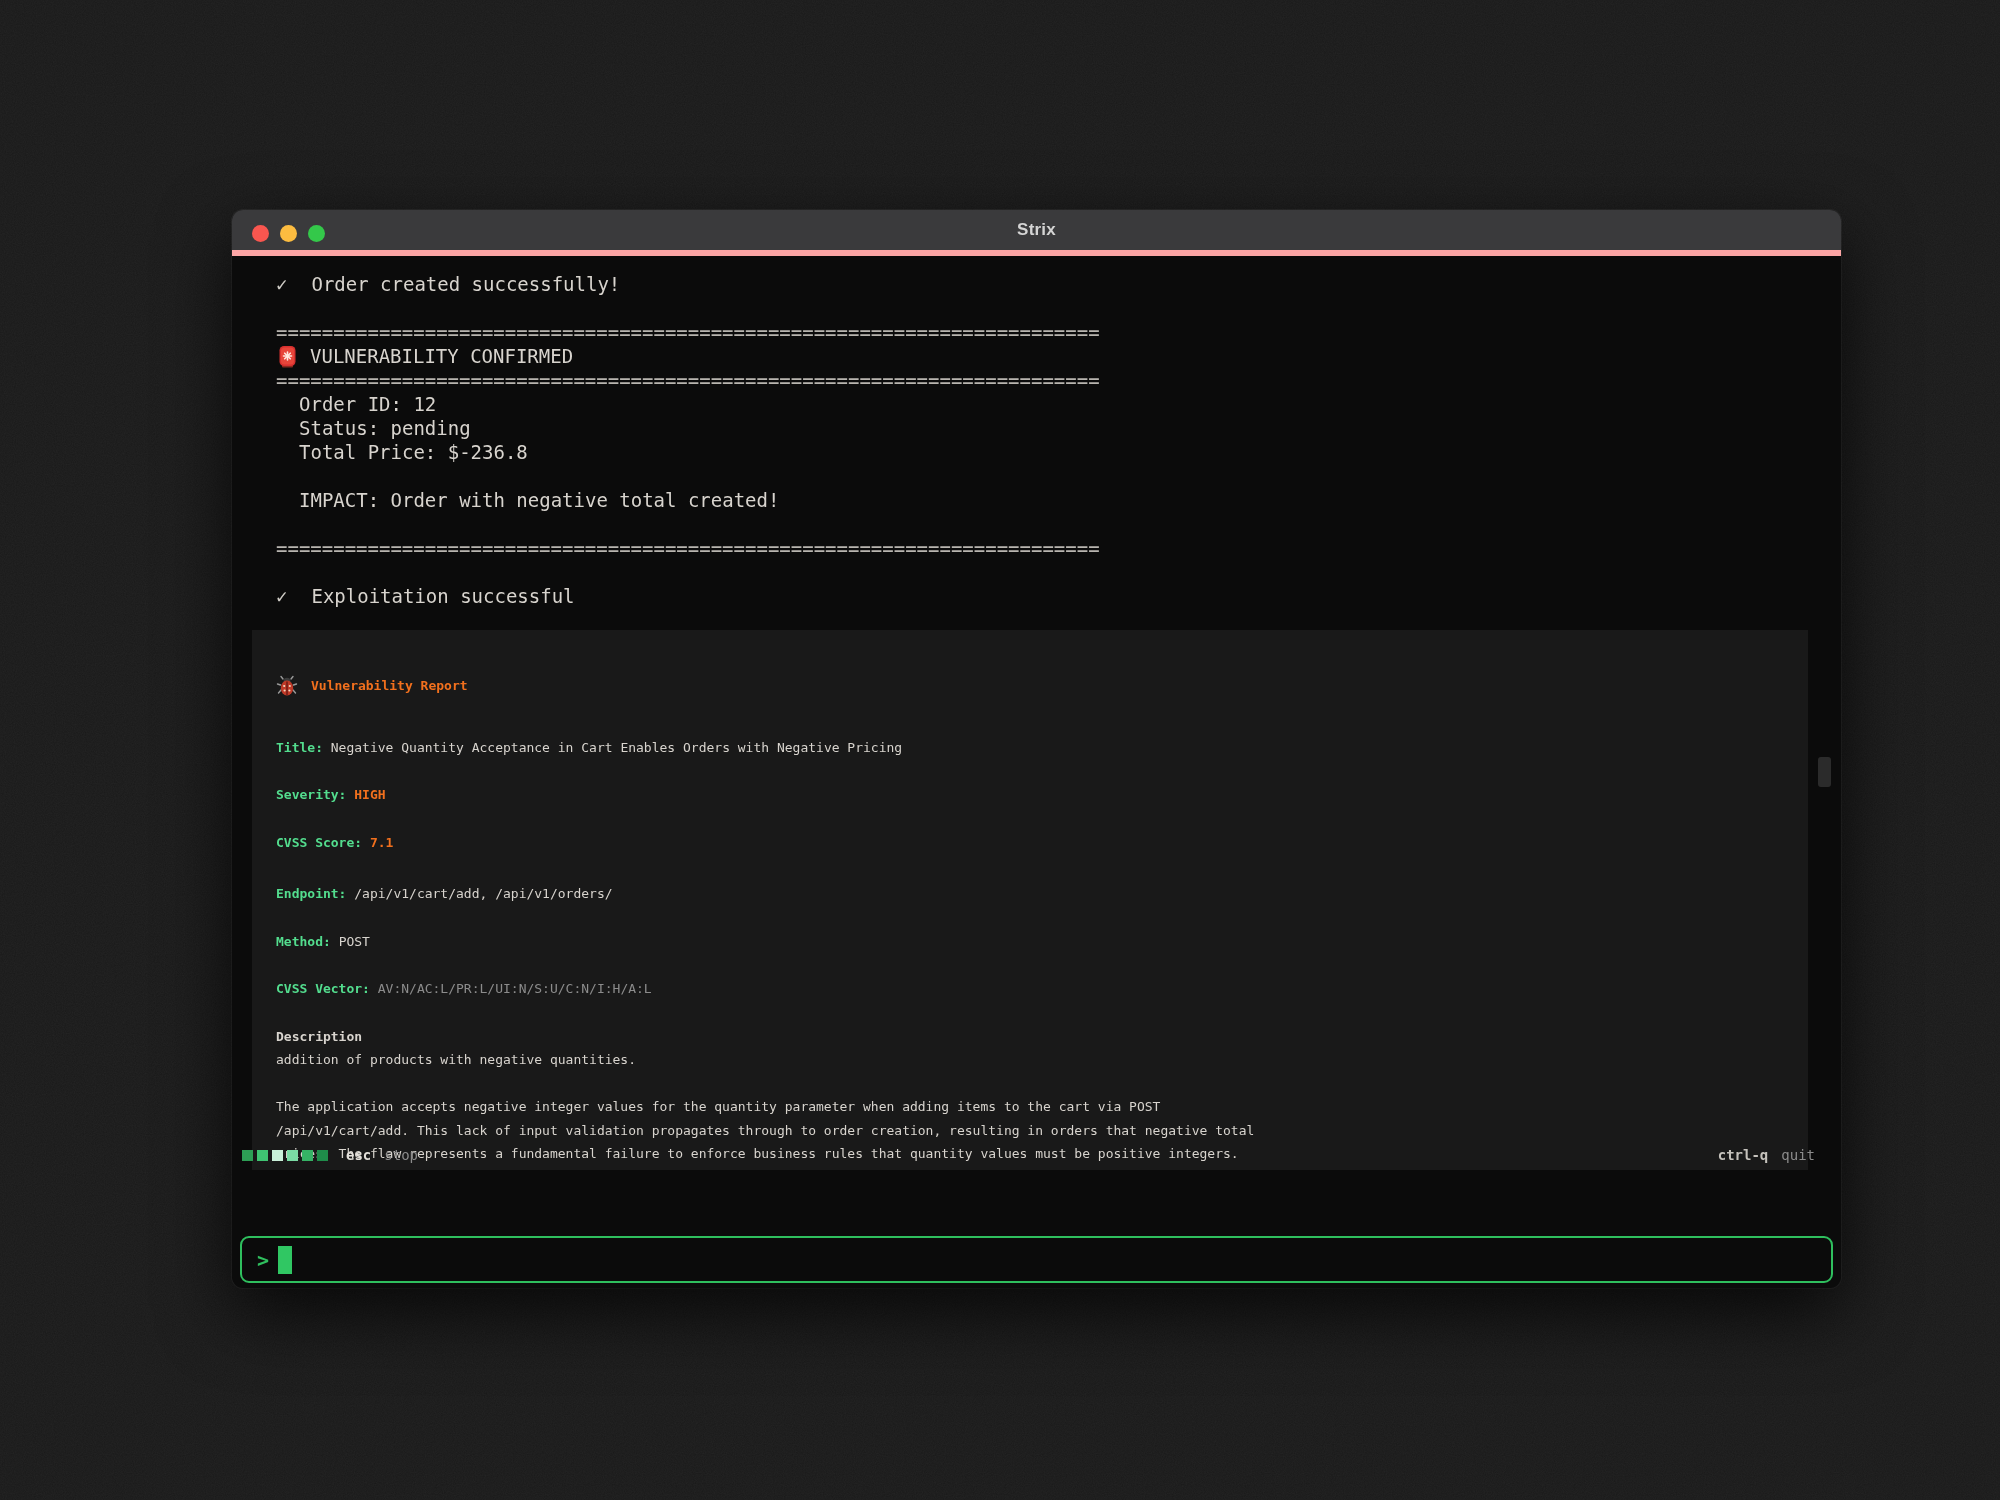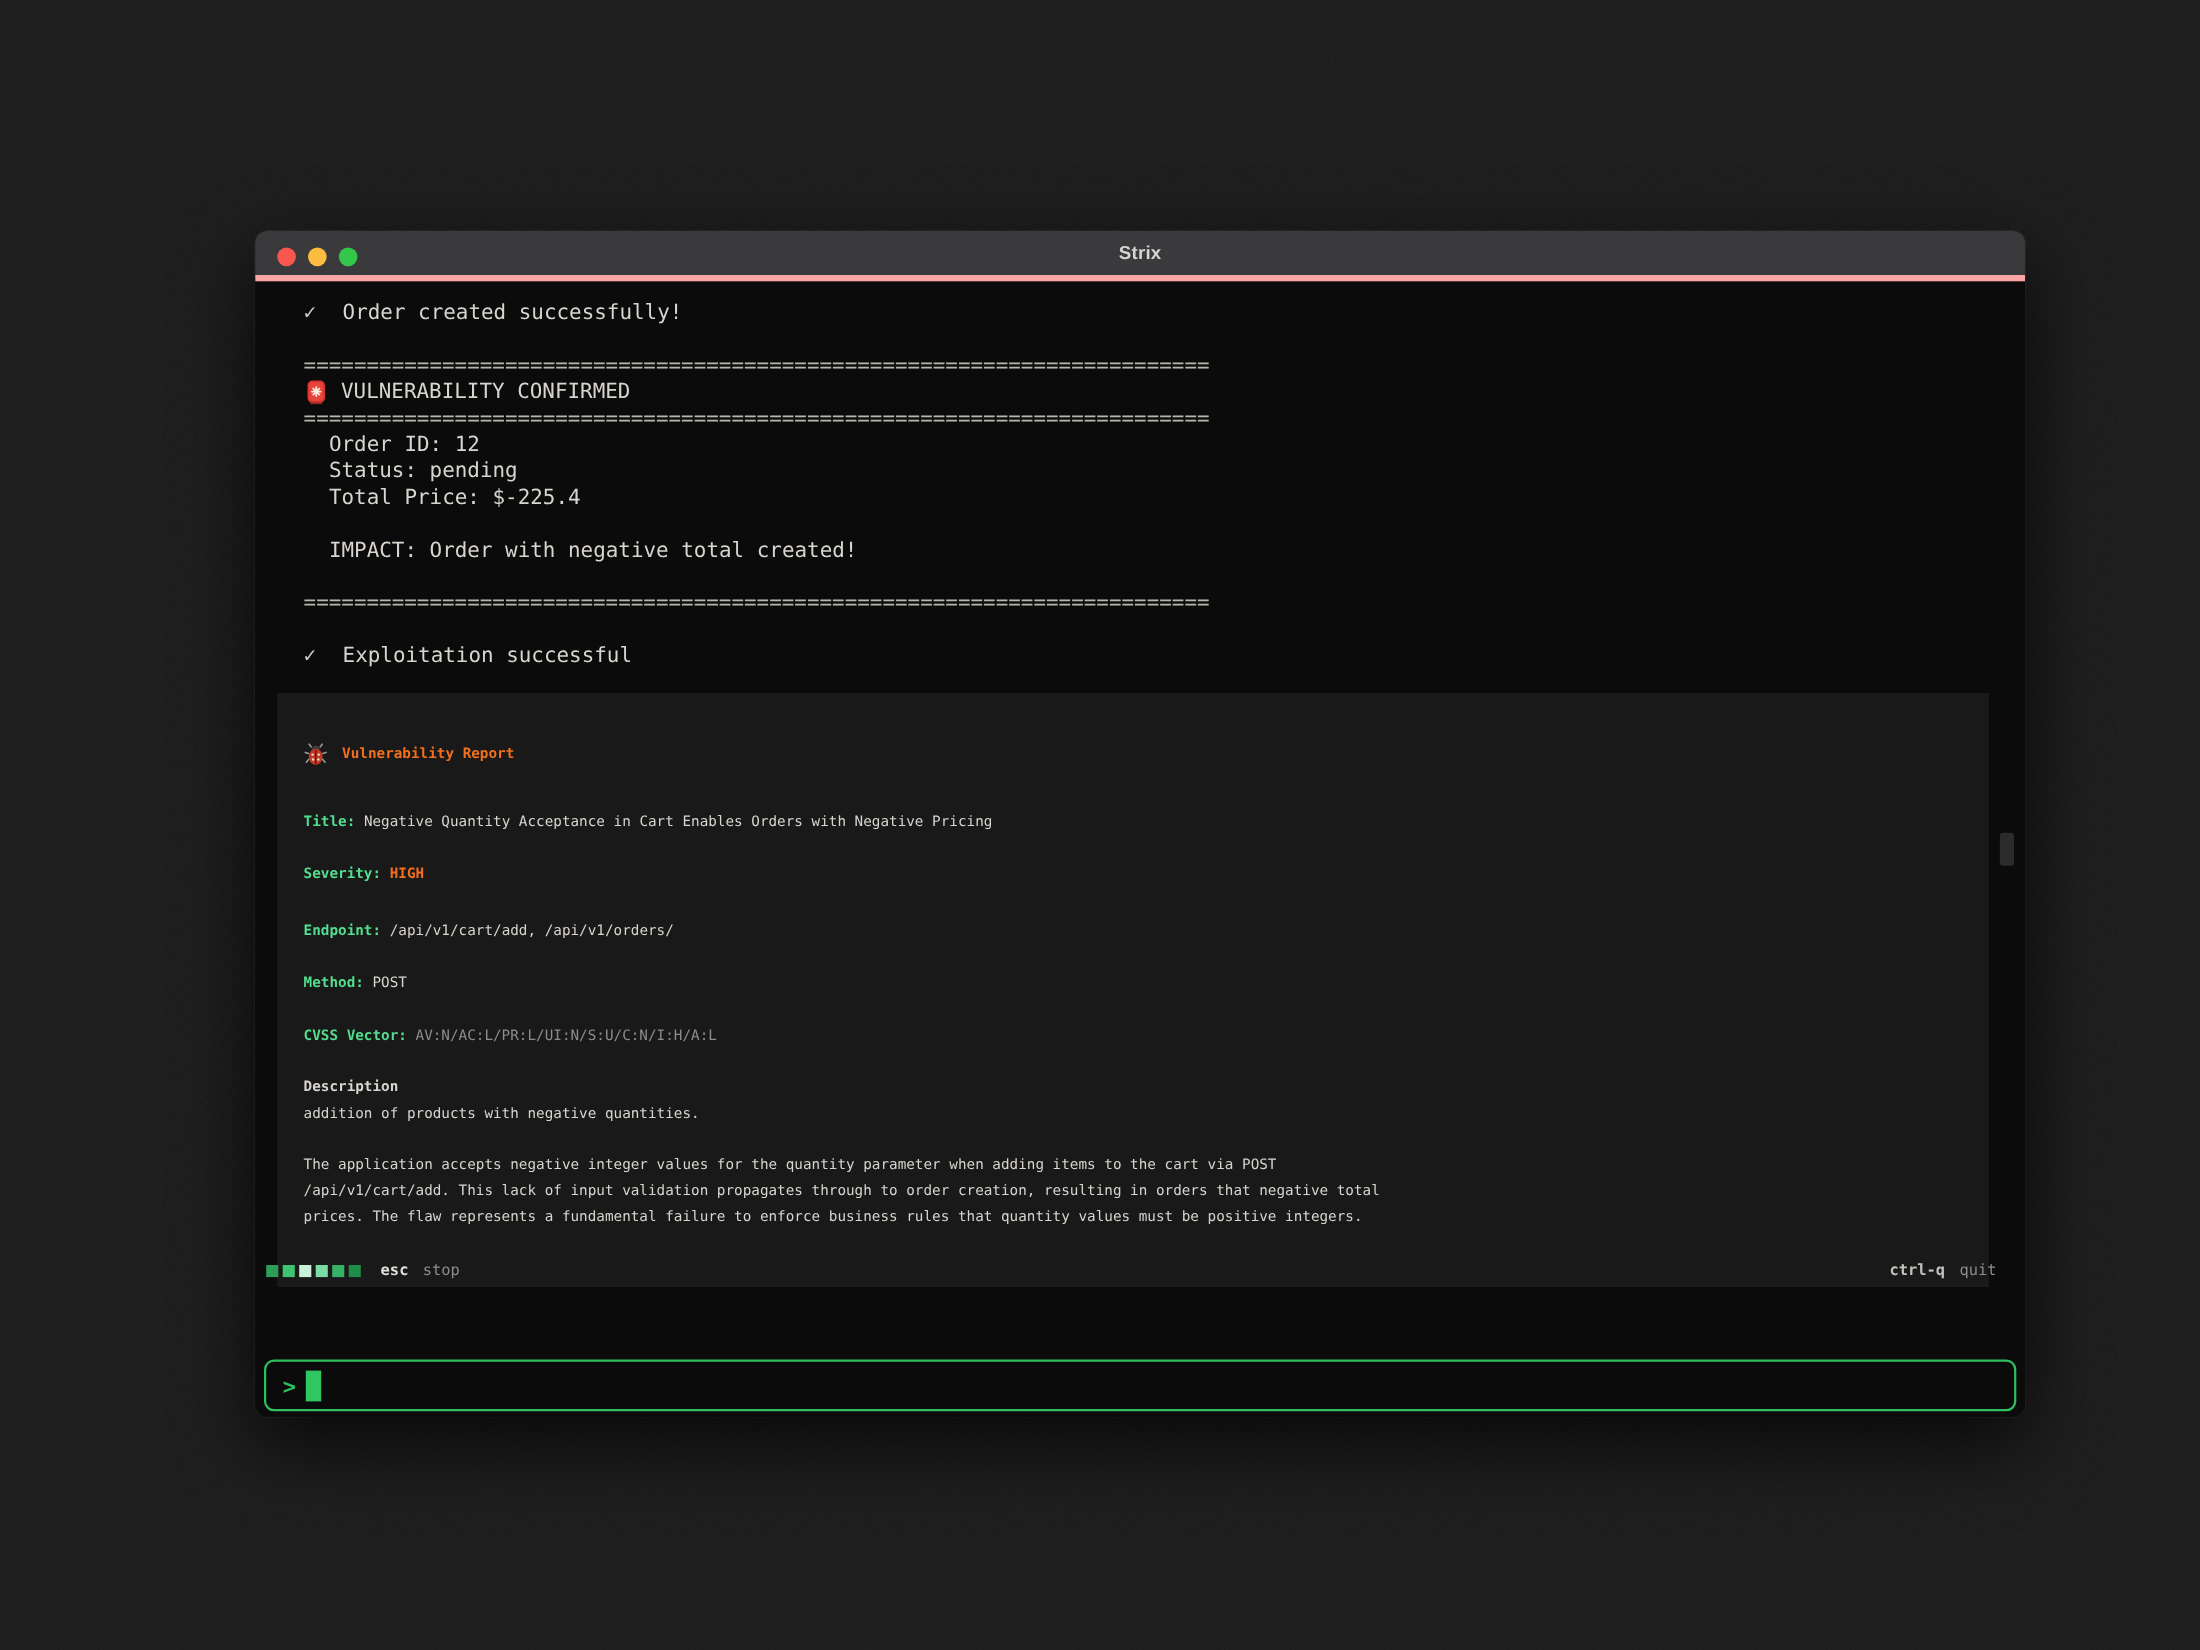--- a/index.html
+++ b/index.html
@@ -134,21 +134,21 @@
               <line x1="6.7" y1="8.2" x2="12.3" y2="13.8"></line>
               <line x1="12.3" y1="8.2" x2="6.7" y2="13.8"></line>
             </g>
           </svg>
         </span>
         <span>VULNERABILITY CONFIRMED</span>
       </div>
       <div class="line sep">========================================================================</div>
       <div class="line ind">Order ID: 12</div>
       <div class="line ind">Status: pending</div>
-      <div class="line ind">Total Price: $-225.4</div>
+      <div class="line ind">Total Price: $-236.8</div>
       <div class="line blank"></div>
       <div class="line ind">IMPACT: Order with negative total created!</div>
       <div class="line blank"></div>
       <div class="line sep">========================================================================</div>
       <div class="line blank"></div>
       <div class="line banner-line">
         <span class="check">✓</span><span>Exploitation successful</span>
       </div>
     </div>
 
@@ -173,20 +173,21 @@
             <circle cx="13.4" cy="15.5" r="1.1" fill="#f2d8c0"></circle>
           </svg>
         </span>
         <span class="report-title-txt">Vulnerability Report</span>
       </div>
 
       <div class="row"><span class="lbl">Title:</span> <span class="val">Negative Quantity Acceptance in Cart Enables Orders with Negative Pricing</span></div>
 
       <div class="row"><span class="lbl">Severity:</span> <span class="org">HIGH</span></div>
 
+      <div class="row"><span class="lbl">CVSS Score:</span> <span class="org">7.1</span></div>
 
       <div class="row" style="margin-top:28px;"><span class="lbl">Endpoint:</span> <span class="val">/api/v1/cart/add, /api/v1/orders/</span></div>
 
       <div class="row"><span class="lbl">Method:</span> <span class="val">POST</span></div>
 
       <div class="row"><span class="lbl">CVSS Vector:</span> <span class="dim">AV:N/AC:L/PR:L/UI:N/S:U/C:N/I:H/A:L</span></div>
 
       <div>
         <div class="desc-line lbl">Description</div>
         <div class="desc-line">addition of products with negative quantities.</div>

